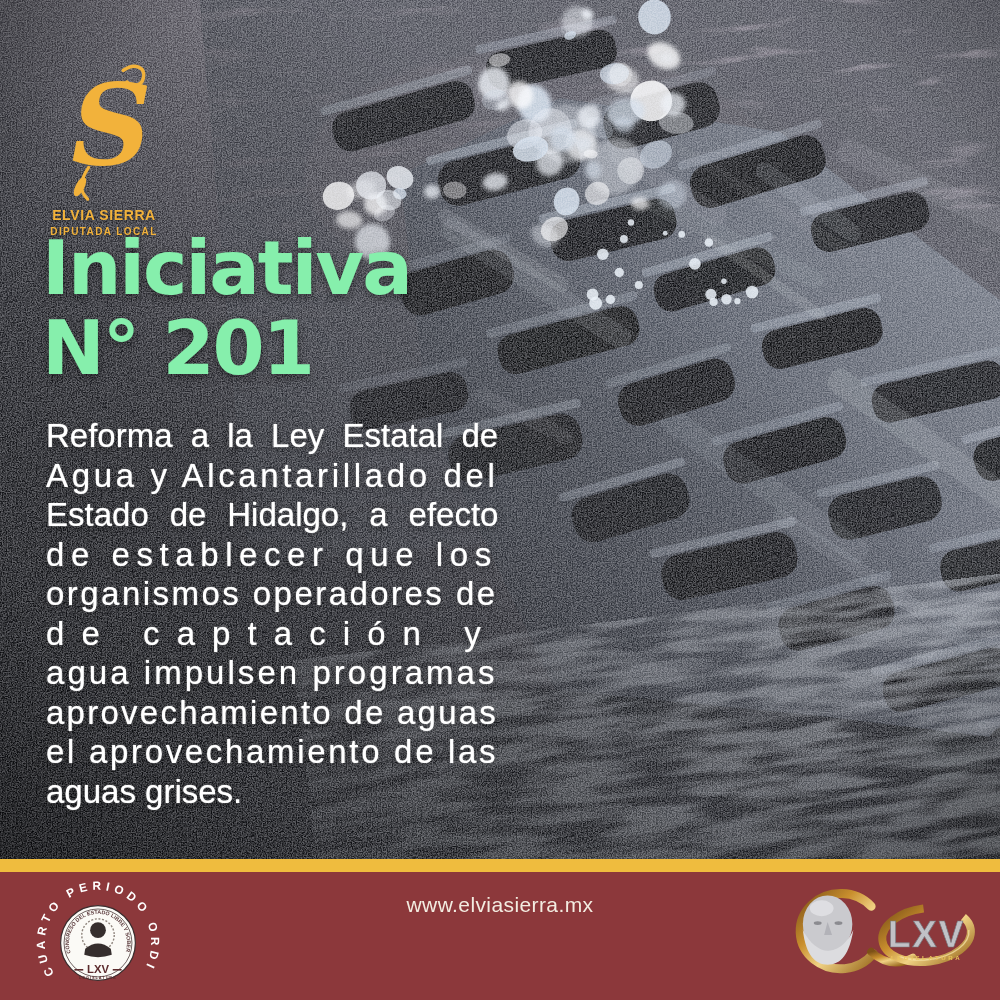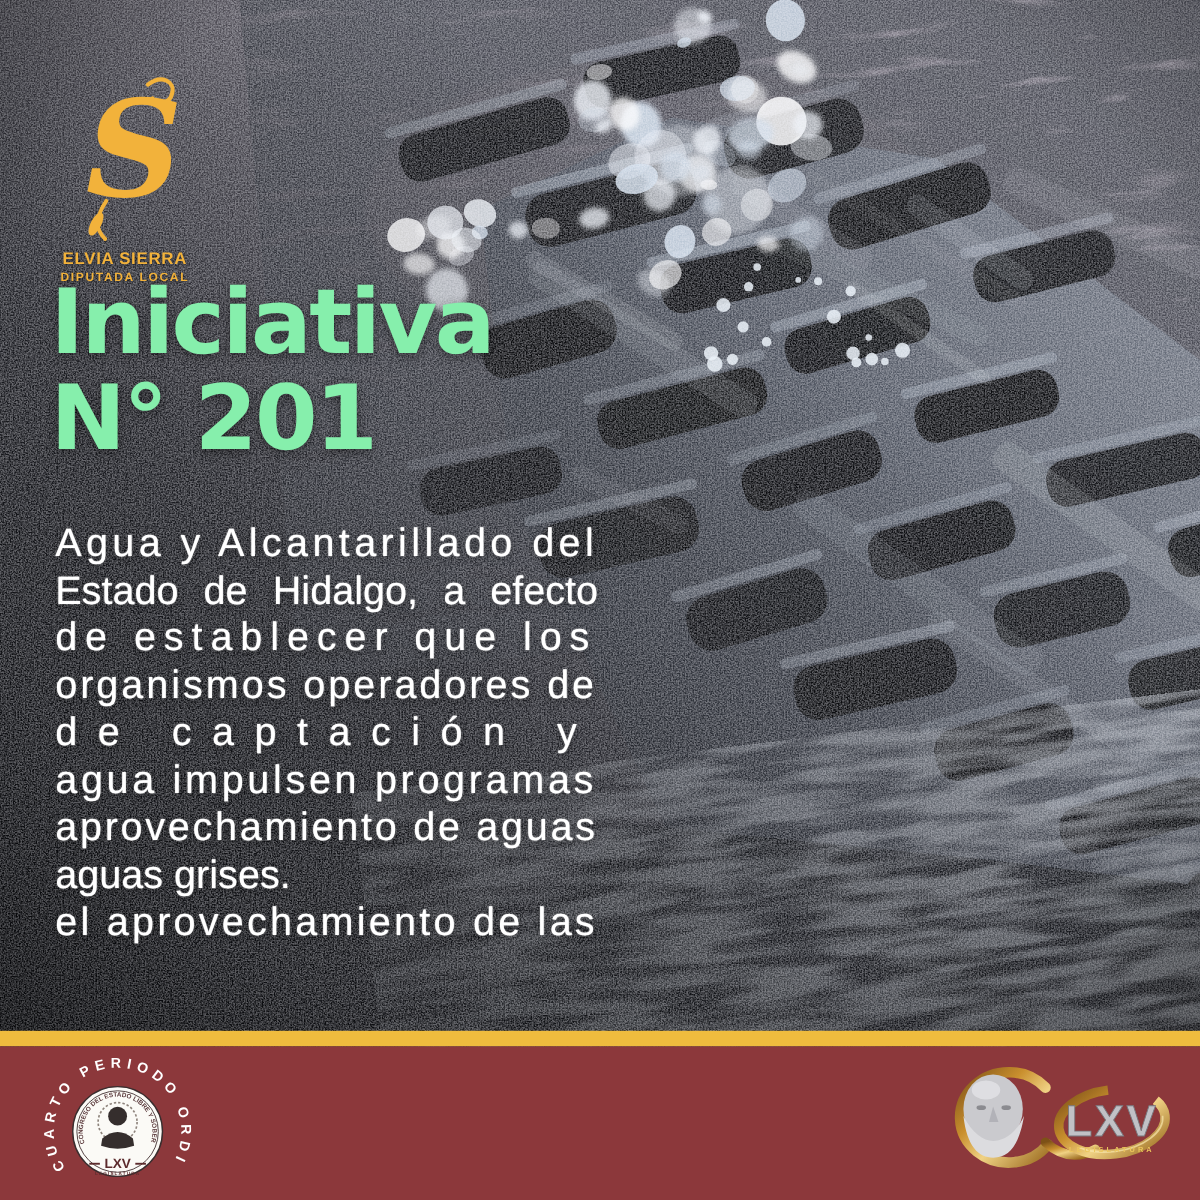--- a/index.html
+++ b/index.html
@@ -250,29 +250,30 @@
     <div class="brand-name">ELVIA SIERRA</div>
     <div class="brand-role">DIPUTADA LOCAL</div>
   </div>
 
   <h1 class="title">
     <div>Iniciativa</div>
     <div>N° 201</div>
   </h1>
 
   <div class="body" id="bodyText">
-      <div class="body-line" style="letter-spacing: 3.64px; margin-top: 16px;">Agua y Alcantarillado del</div>
+      <div class="body-line" style="word-spacing: 9px;">Reforma a la Ley Estatal de</div>
+      <div class="body-line" style="letter-spacing: 3.64px;">Agua y Alcantarillado del</div>
       <div class="body-line" style="word-spacing: 11.75px;">Estado de Hidalgo, a efecto</div>
       <div class="body-line" style="letter-spacing: 6.57143px;">de establecer que los</div>
       <div class="body-line" style="letter-spacing: 2.45833px;">organismos operadores de</div>
       <div class="body-line" style="letter-spacing: 17.0714px;">de captación y</div>
       <div class="body-line" style="letter-spacing: 3.04348px;">agua impulsen programas</div>
       <div class="body-line" style="letter-spacing: 2.25px;">aprovechamiento de aguas</div>
+      <div class="body-line" style="letter-spacing: 2.68px;">el aprovechamiento de las</div>
       <div class="body-line">aguas grises.</div>
-      <div class="body-line" style="letter-spacing: 2.68px;">el aprovechamiento de las</div>
     </div>
 
   <div class="gold-band"></div>
   <div class="footer-bar">
 
     <svg class="seal" viewBox="0 0 136 124">
       <defs>
         <path id="sealArc" d="M 23.8,97 A 54,54 0 1 1 112.2,97" fill="none"></path>
         <path id="ringArc" d="M 40.3,76.1 A 29.5,29.5 0 1 1 95.7,76.1" fill="none"></path>
       </defs>
@@ -286,20 +287,21 @@
       </text>
       <circle cx="68" cy="58" r="16.5" fill="none" stroke="#7a6f66" stroke-width="1.4" stroke-dasharray="2 1.7" opacity="0.85"></circle>
       <circle cx="68" cy="53" r="8" fill="#352e2d"></circle>
       <path d="M 55,72 Q 68,61 81,72 L 82,78 Q 68,83 54,78 Z" fill="#352e2d"></path>
       <rect x="44" y="92.5" width="9" height="1.6" fill="#5c2b2d"></rect>
       <rect x="83" y="92.5" width="9" height="1.6" fill="#5c2b2d"></rect>
       <text x="68" y="97" text-anchor="middle" font-size="11.5" font-weight="bold" fill="#5c2b2d">LXV</text>
       <text x="68" y="103" text-anchor="middle" font-size="3.9" letter-spacing="1" font-weight="bold" fill="#5c2b2d">LEGISLATURA</text>
     </svg>
 
+    <div class="website">www.elviasierra.mx</div>
 
     <svg class="lxv" viewBox="0 0 200 92">
       <defs>
         <linearGradient id="gsw" x1="0" y1="0" x2="1" y2="1">
           <stop offset="0" stop-color="#7d5117"></stop>
           <stop offset="0.35" stop-color="#c98f2e"></stop>
           <stop offset="0.6" stop-color="#f0d284"></stop>
           <stop offset="1" stop-color="#9a6a1e"></stop>
         </linearGradient>
       </defs>

